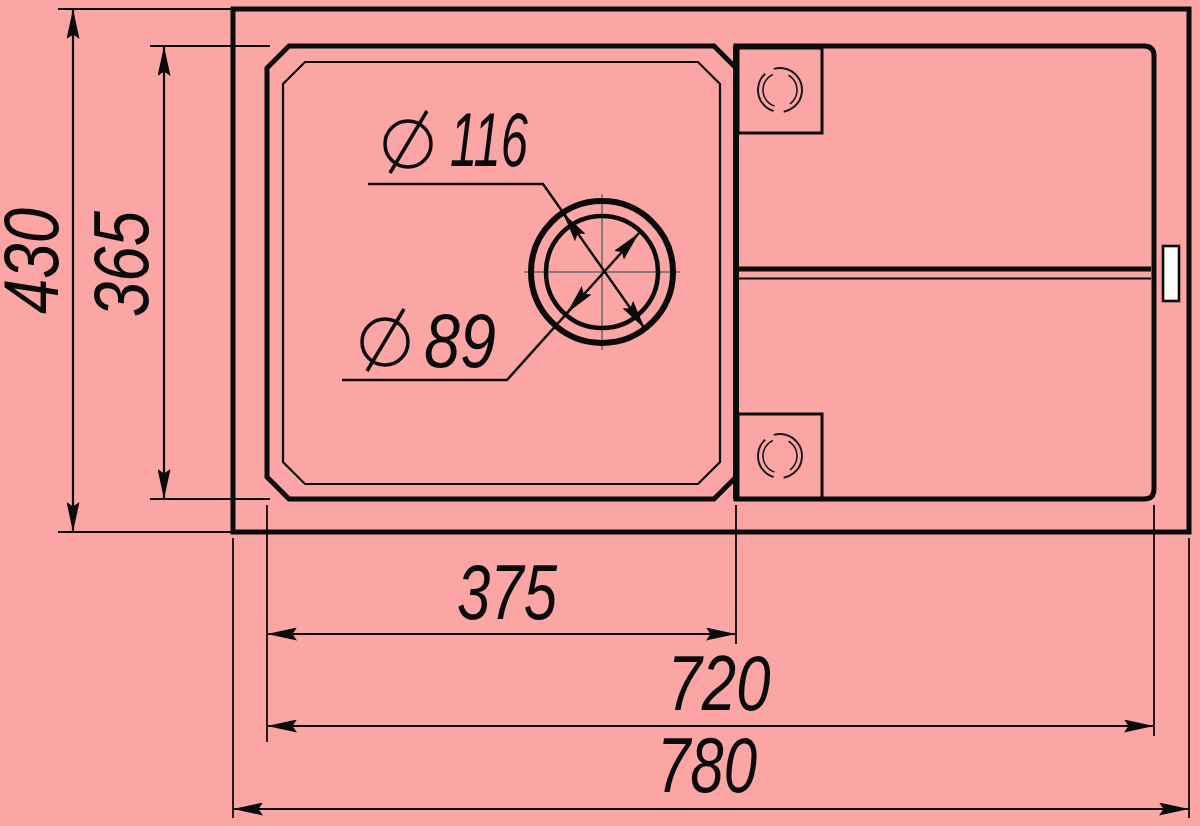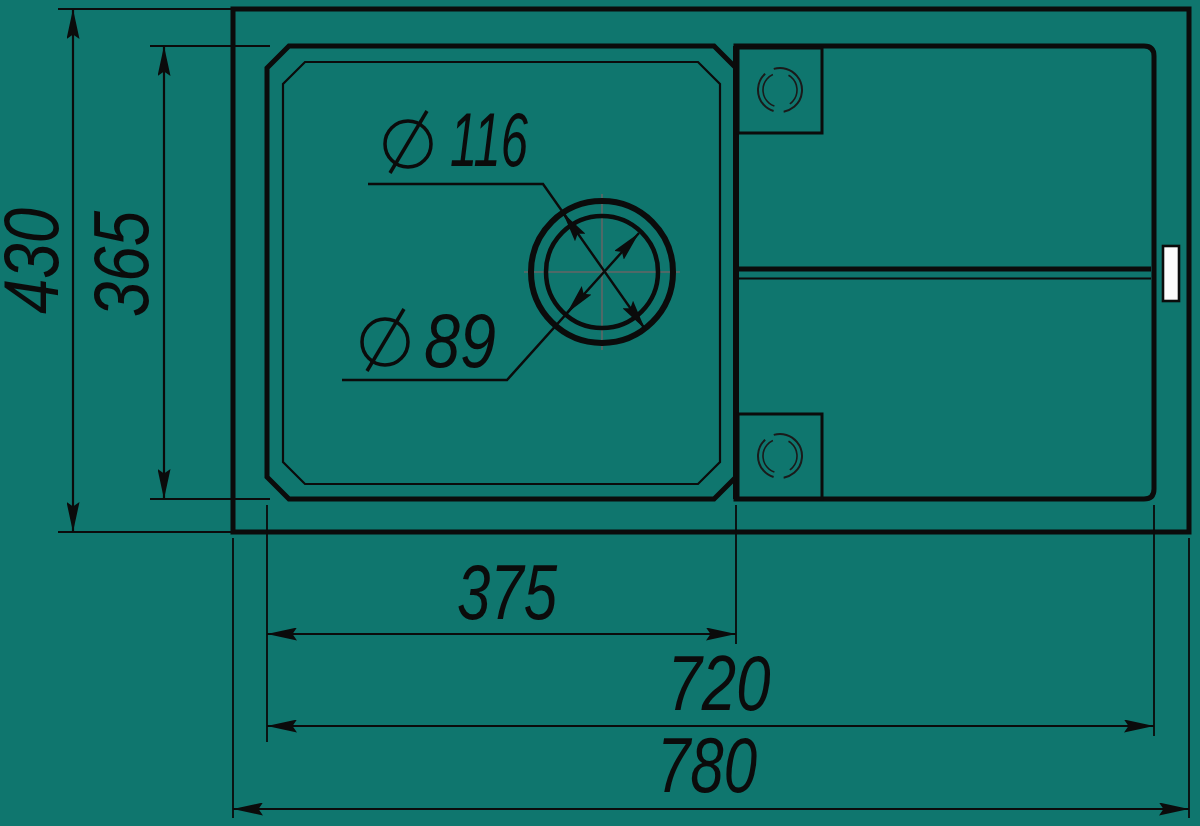--- a/index.html
+++ b/index.html
@@ -1,18 +1,18 @@
 <!DOCTYPE html>
 <html><head>
 <meta charset="utf-8">
 <style>
   html, body { margin: 0; padding: 0; background: #ffffff; }
   .canvas {
     width: 1200px; height: 826px;
-    background: #0f766e;
+    background: #fca5a5;
     position: relative;
     overflow: hidden;
     text-align: center;
   }
   svg { display: block; }
   .bold-line   { stroke: #0b0b0b; stroke-width: 5;   fill: none; stroke-linejoin: miter; }
   .heavy-line  { stroke: #0b0b0b; stroke-width: 6;   fill: none; }
   .thin-line   { stroke: #0b0b0b; stroke-width: 2.2; fill: none; }
   .med-line    { stroke: #0b0b0b; stroke-width: 3;   fill: none; }
   .ext-line    { stroke: #0b0b0b; stroke-width: 1.8; fill: none; }

